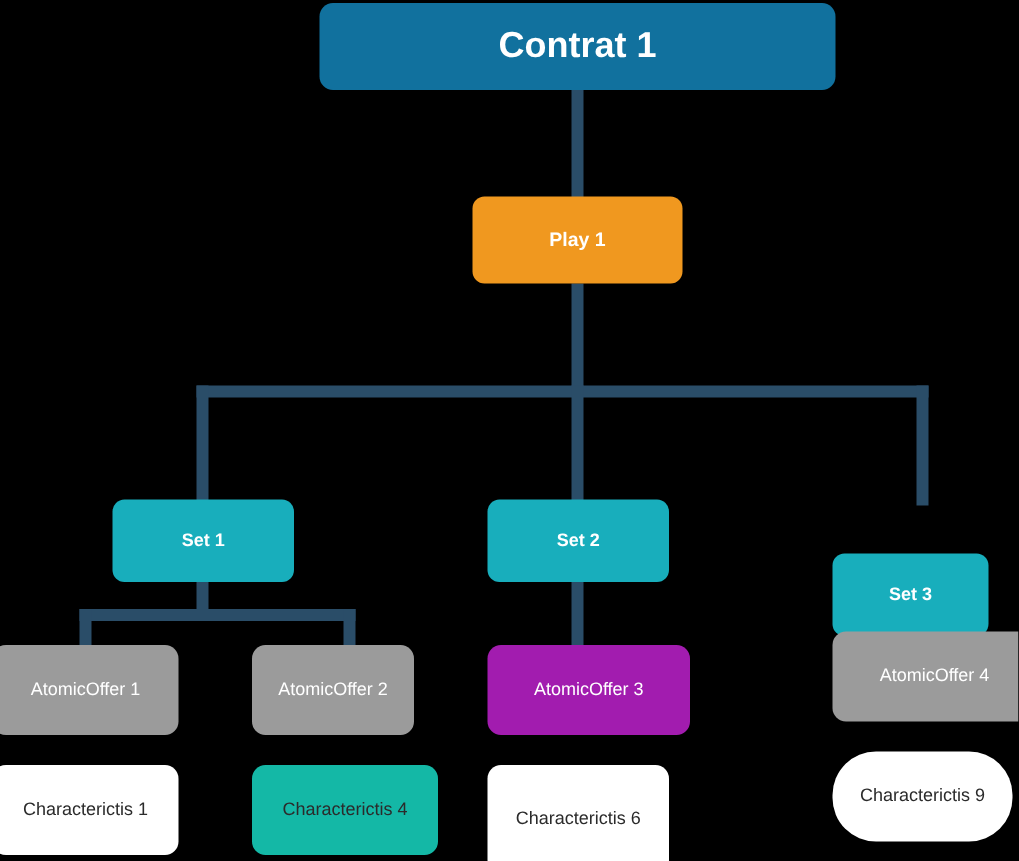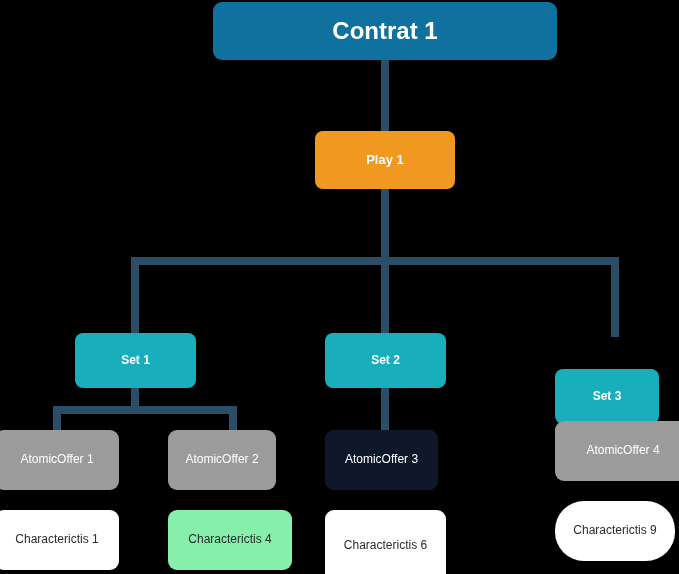--- a/index.html
+++ b/index.html
@@ -83,19 +83,19 @@
     <div class="conn" style="left: 229px; top: 406px; width: 8px; height: 28px; background: rgb(42, 77, 104);"></div>
     <div class="conn" style="left: 381px; top: 386px; width: 8px; height: 48px; background: rgb(42, 77, 104);"></div>
     <div class="conn" style="left: 611px; top: 386px; width: 8px; height: 39px; background: rgb(42, 77, 104);"></div>
     <div class="node node-contrat" style="left: 213px; top: 2px; width: 344px; height: 58px; background: rgb(17, 113, 158);">Contrat 1</div>
     <div class="node node-play" style="left: 315px; top: 131px; width: 140px; height: 58px; background: rgb(240, 152, 31);">Play 1</div>
     <div class="node node-set" style="left: 75px; top: 333px; width: 121px; height: 55px; background: rgb(24, 174, 188);">Set 1</div>
     <div class="node node-set" style="left: 325px; top: 333px; width: 121px; height: 55px; background: rgb(24, 174, 188);">Set 2</div>
     <div class="node node-set" style="left: 555px; top: 333px; width: 104px; height: 55px; background: rgb(24, 174, 188); margin-top: 36px;">Set 3</div>
     <div class="node node-offer" style="left: -5px; top: 430px; width: 124px; height: 60px; background: rgb(155, 155, 155);">AtomicOffer 1</div>
     <div class="node node-offer" style="left: 168px; top: 430px; width: 108px; height: 60px; background: rgb(155, 155, 155);">AtomicOffer 2</div>
-    <div class="node node-offer" style="left: 325px; top: 430px; width: 113px; height: 60px; background: #0f172a;">AtomicOffer 3</div>
+    <div class="node node-offer" style="left: 325px; top: 430px; width: 135px; height: 60px; background: #a21caf;">AtomicOffer 3</div>
     <div class="node node-offer" style="left: 555px; top: 421px; width: 136px; height: 60px; background: rgb(155, 155, 155);">AtomicOffer 4</div>
     <div class="node node-char" style="left: -5px; top: 510px; width: 124px; height: 60px; background: rgb(255, 255, 255);">Characterictis 1</div>
-    <div class="node node-char" style="left: 168px; top: 510px; width: 124px; height: 60px; background: #86efac;">Characterictis 4</div>
+    <div class="node node-char" style="left: 168px; top: 510px; width: 124px; height: 60px; background: #14b8a6;">Characterictis 4</div>
     <div class="node node-char" style="left: 325px; top: 510px; width: 121px; height: 72px; background: rgb(255, 255, 255);">Characterictis 6</div>
     <div class="node node-char" style="left: 555px; top: 501px; width: 120px; height: 60px; background: rgb(255, 255, 255); border-radius: 29px;">Characterictis 9</div>
   </div>
 
 </body></html>

